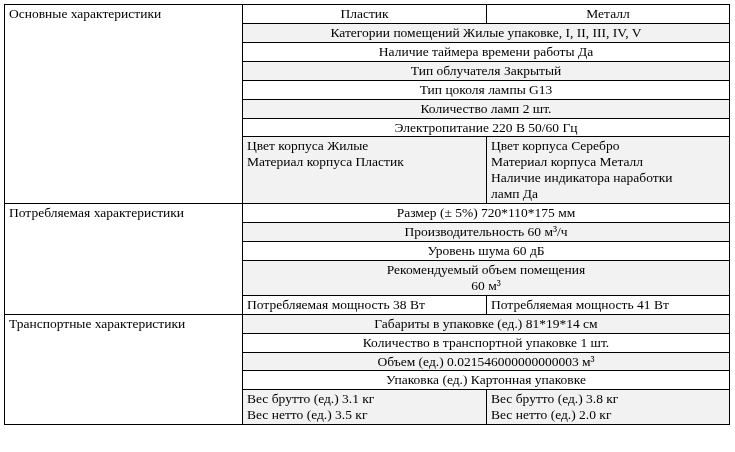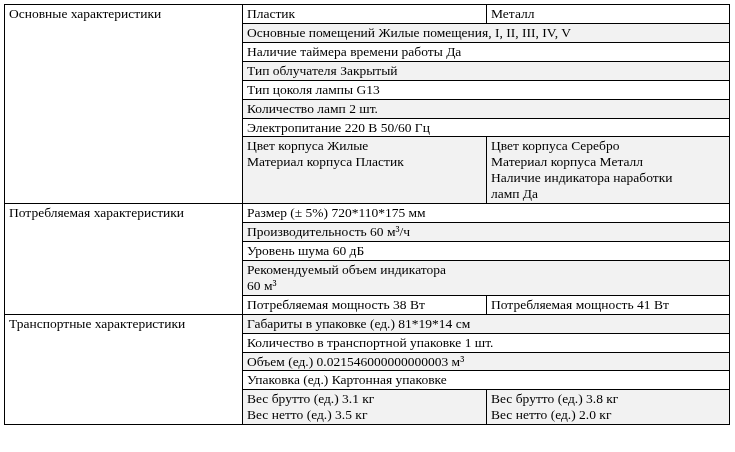--- a/index.html
+++ b/index.html
@@ -25,20 +25,21 @@
   #spec-table td {
     border: 1px solid #000000;
     padding: 1px 4px;
     vertical-align: top;
     background: #ffffff;
   }
   td.shaded {
     background: #f2f2f2 !important;
   }
   td.center {
+    text-align: center;
   }
   td.left {
     text-align: left;
   }
   .col-label { width: 238px; }
   .col-a { width: 244px; }
   .col-b { width: 243px; }
   .cell-line { display: block; }
 </style>
 </head>
@@ -51,21 +52,21 @@
     <col class="col-b">
   </colgroup>
   <tbody>
       <tr>
         <td class="left" rowspan="8">Основные характеристики</td>
         <td class="center">Пластик</td>
         <td class="center">Металл</td>
       </tr>
       <tr>
         <td colspan="2" class="center shaded">
-          <span class="cell-line">Основные помещений  Жилые помещения, I, II, III, IV, V</span>
+          <span class="cell-line">Категории помещений  Жилые упаковке, I, II, III, IV, V</span>
         </td>
       </tr>
       <tr>
         <td colspan="2" class="center">
           <span class="cell-line">Наличие таймера времени работы  Да</span>
         </td>
       </tr>
       <tr>
         <td colspan="2" class="center shaded">
           <span class="cell-line">Тип облучателя  Закрытый</span>
@@ -109,21 +110,21 @@
           <span class="cell-line">Производительность 60 м³/ч</span>
         </td>
       </tr>
       <tr>
         <td colspan="2" class="center">
           <span class="cell-line">Уровень шума 60 дБ</span>
         </td>
       </tr>
       <tr>
         <td colspan="2" class="center shaded">
-          <span class="cell-line">Рекомендуемый объем индикатора</span>
+          <span class="cell-line">Рекомендуемый объем помещения</span>
           <span class="cell-line">60 м³</span>
         </td>
       </tr>
       <tr>
         <td class="left">
           <span class="cell-line">Потребляемая мощность 38 Вт</span>
         </td>
         <td class="left">
           <span class="cell-line">Потребляемая мощность 41 Вт</span>
         </td>

